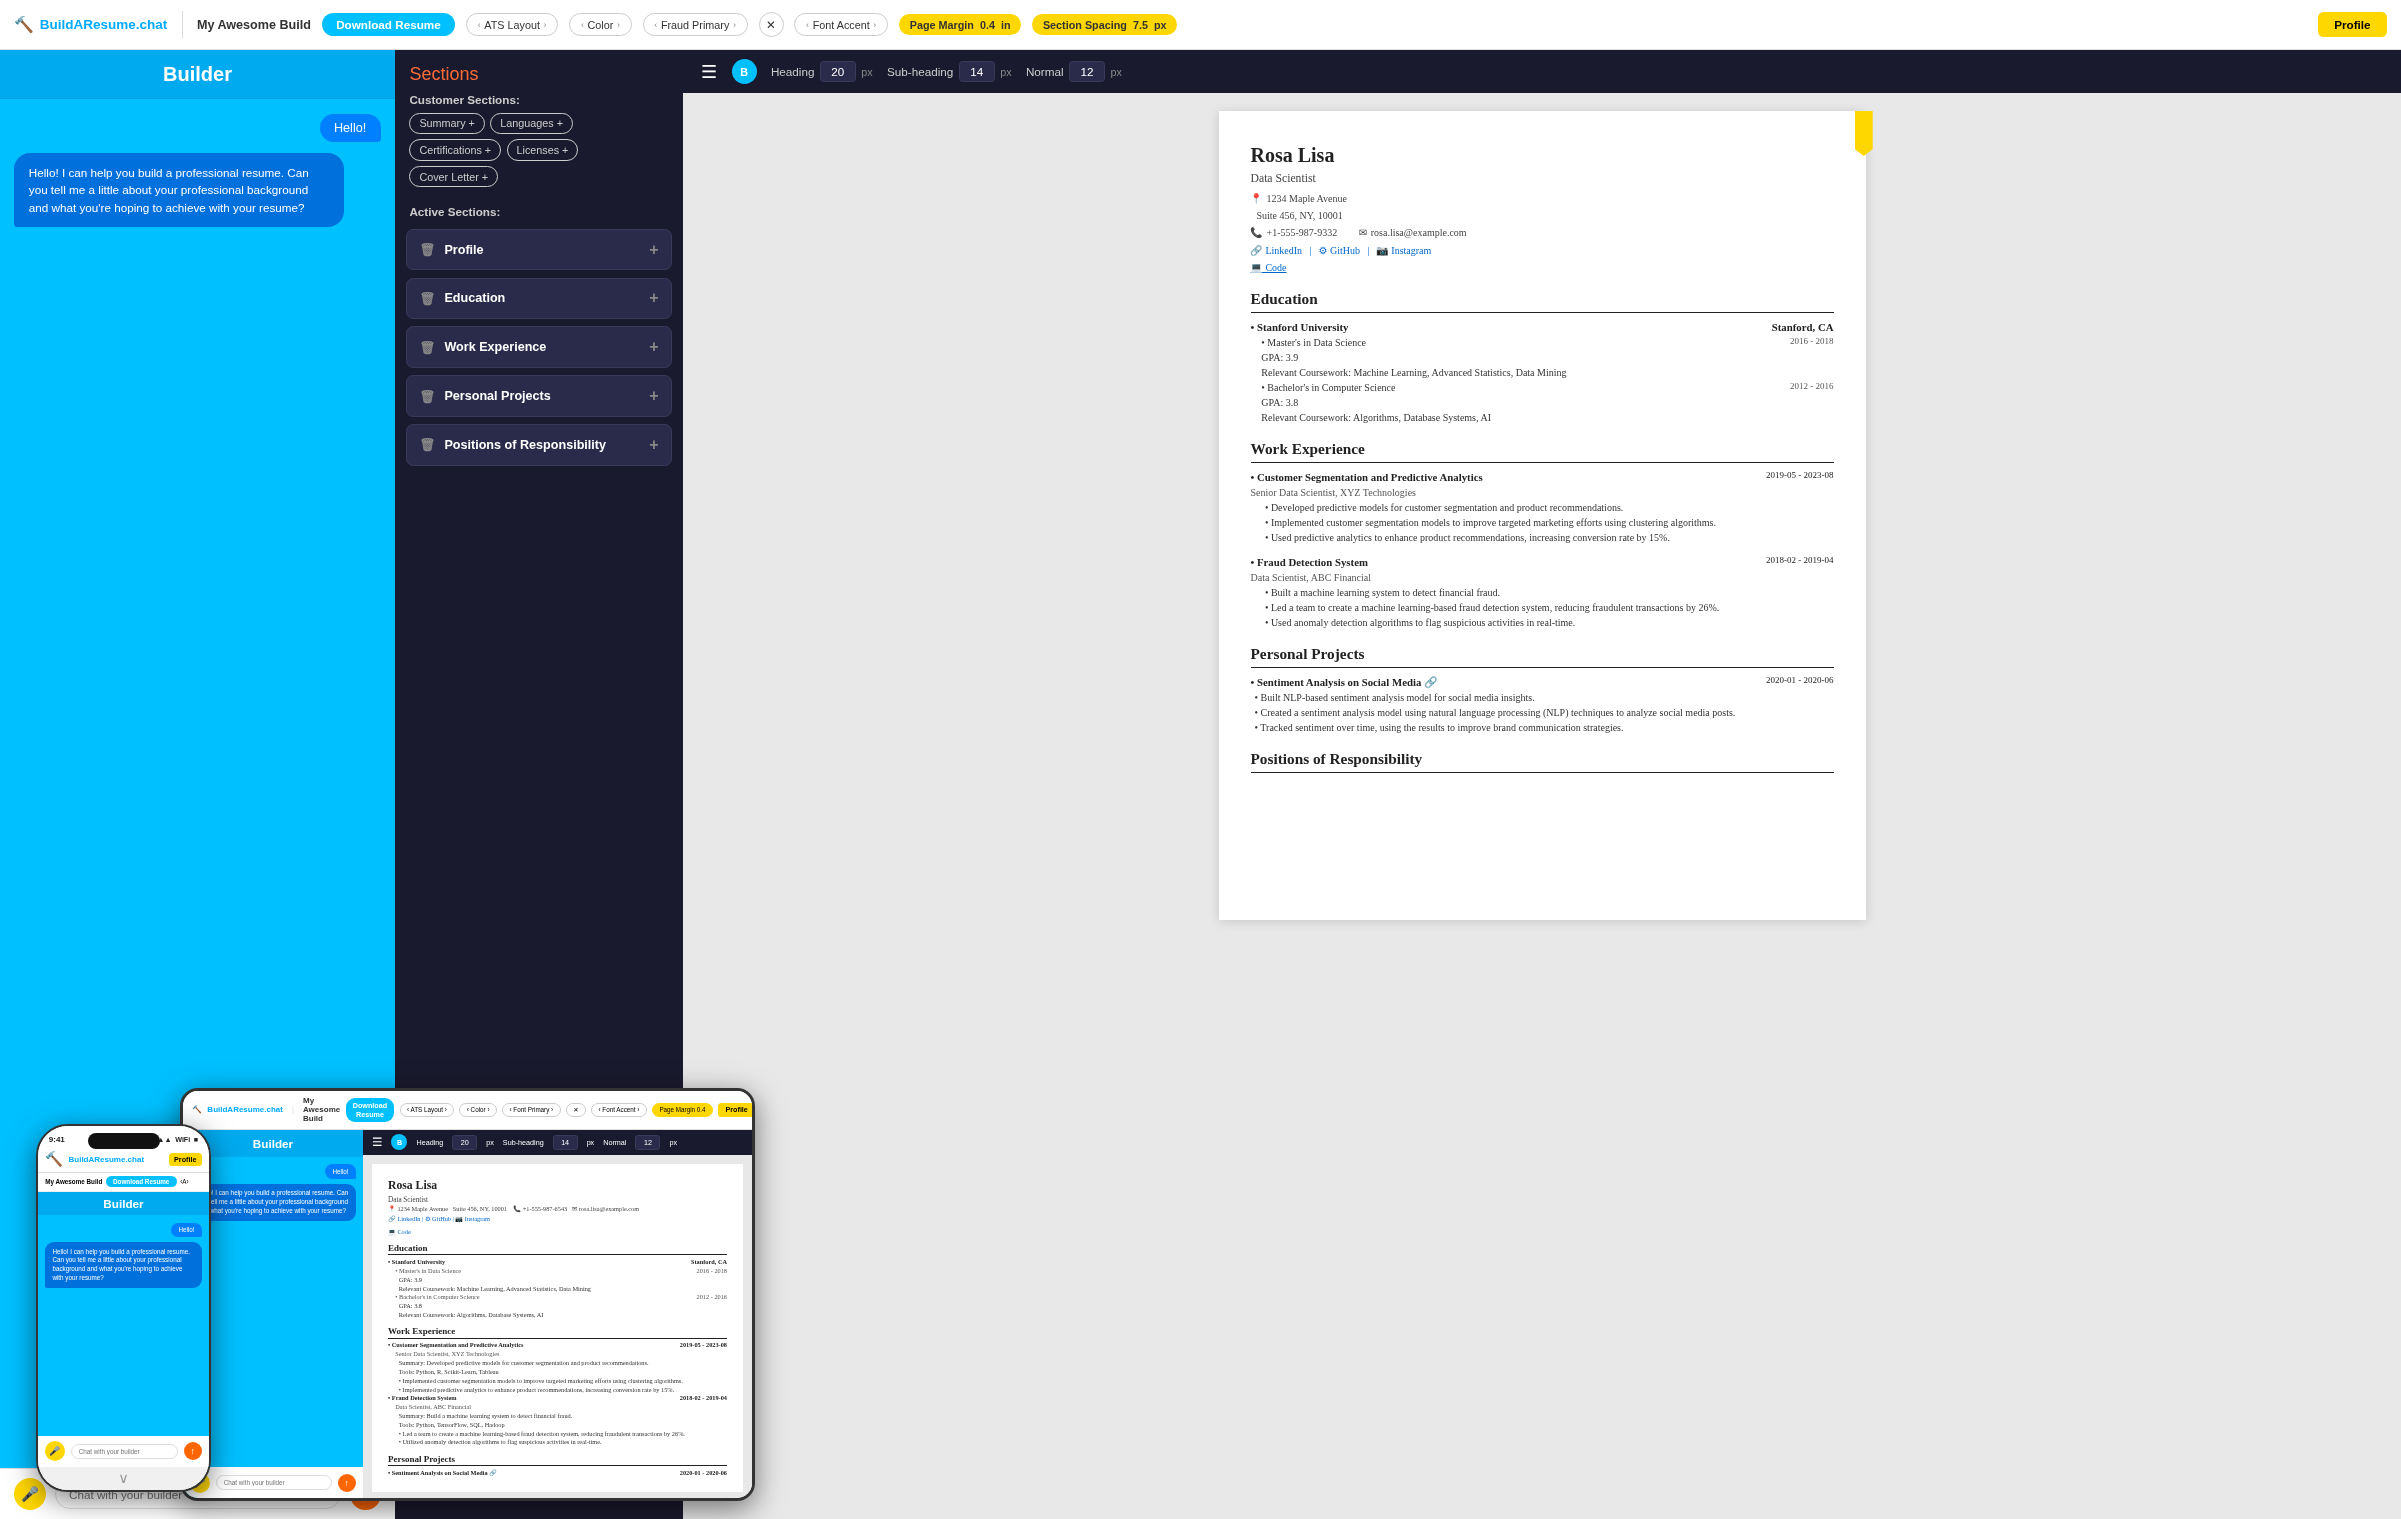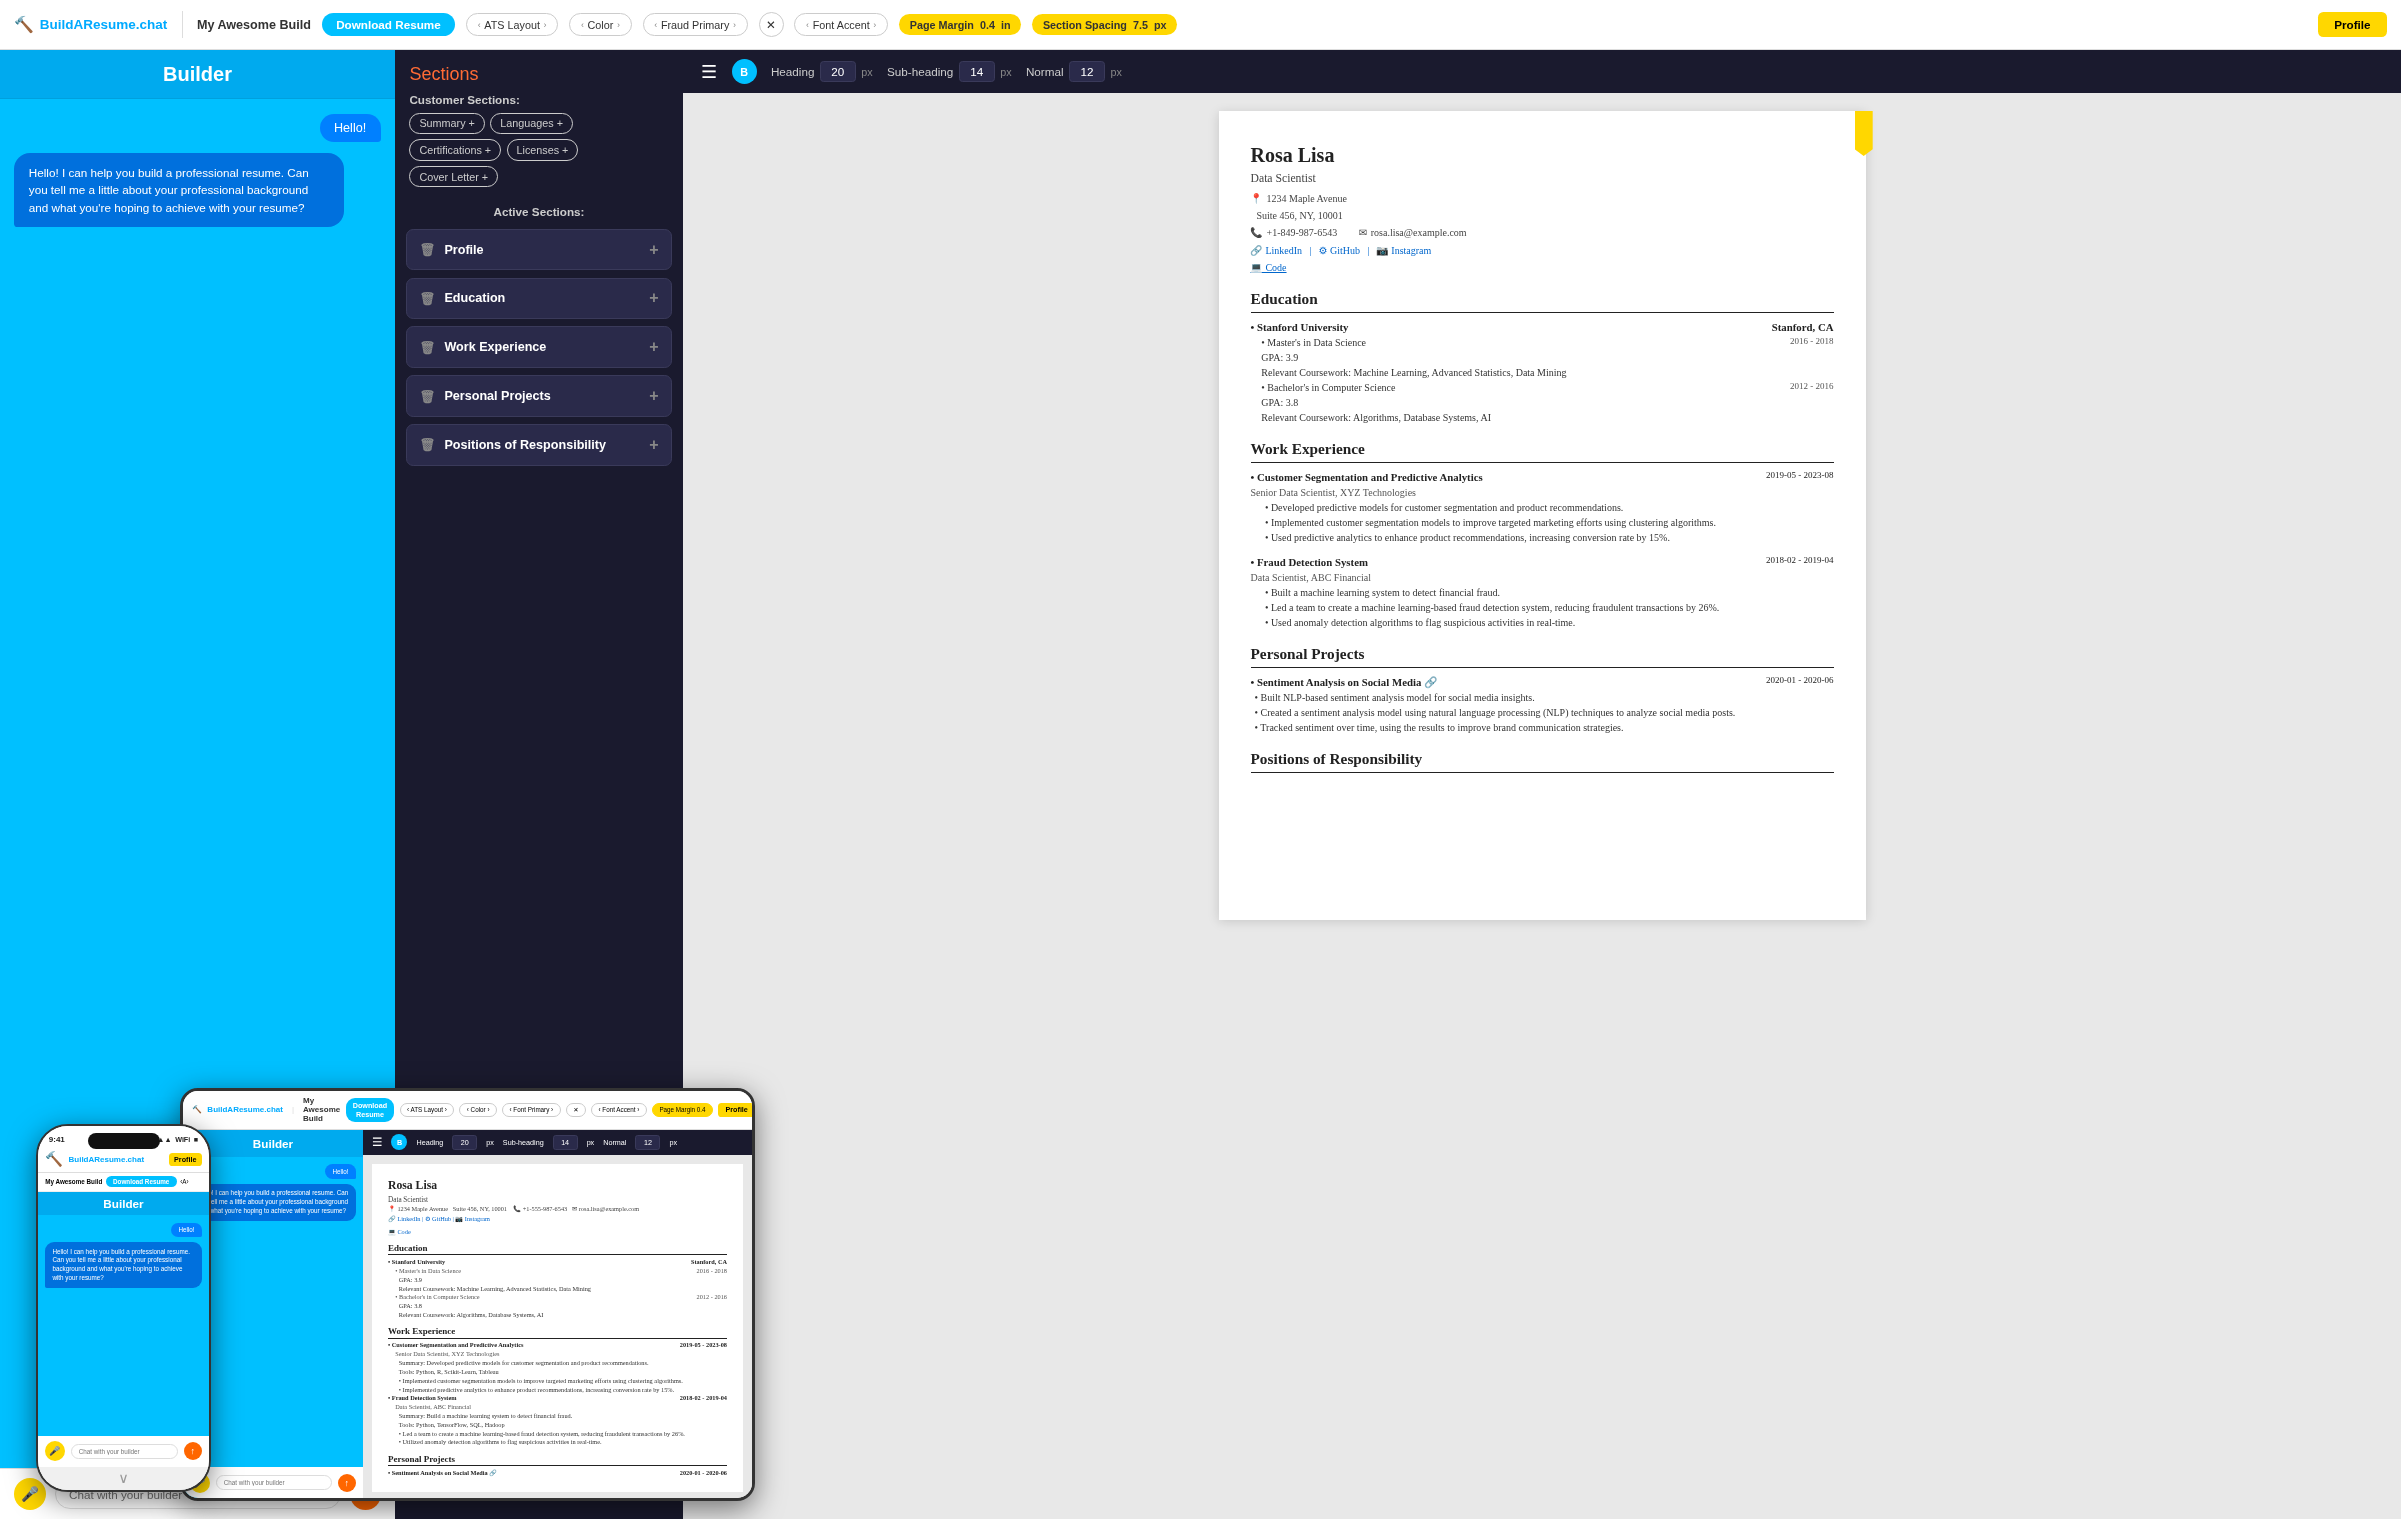--- a/index.html
+++ b/index.html
@@ -220,21 +220,20 @@
       padding: 3.6px 9px;
       font-size: 10.8px;
       color: #ccc;
       cursor: pointer;
     }
     .active-sections-label {
       padding: 7.2px 14.4px;
       font-size: 11.7px;
       font-weight: 600;
       color: #ccc;
-      text-align: center;
     }
     .section-item {
       background: #2a2a4a;
       border: 0.9px solid #3a3a5a;
       border-radius: 7.2px;
       margin: 3.6px 10.8px;
       display: flex;
       align-items: center;
       padding: 10.8px 12.6px;
       font-size: 12.6px;
@@ -721,21 +720,21 @@
       <div class="resume-title">Data Scientist</div>
       <div class="resume-contact-row">
         <span>📍</span>
         <span>1234 Maple Avenue</span>
       </div>
       <div class="resume-contact-row">
         <span style="margin-left:6px">Suite 456, NY, 10001</span>
       </div>
       <div class="resume-contact-row">
         <span>📞</span>
-        <span>+1-849-987-6543</span>
+        <span>+1-555-987-9332</span>
         <span style="margin-left:18px;">✉</span>
         <span>rosa.lisa@example.com</span>
       </div>
       <div class="resume-links">
         <a href="#">🔗 LinkedIn</a>
         <span>|</span>
         <a href="#">⚙ GitHub</a>
         <span>|</span>
         <a href="#">📷 Instagram</a>
       </div>

